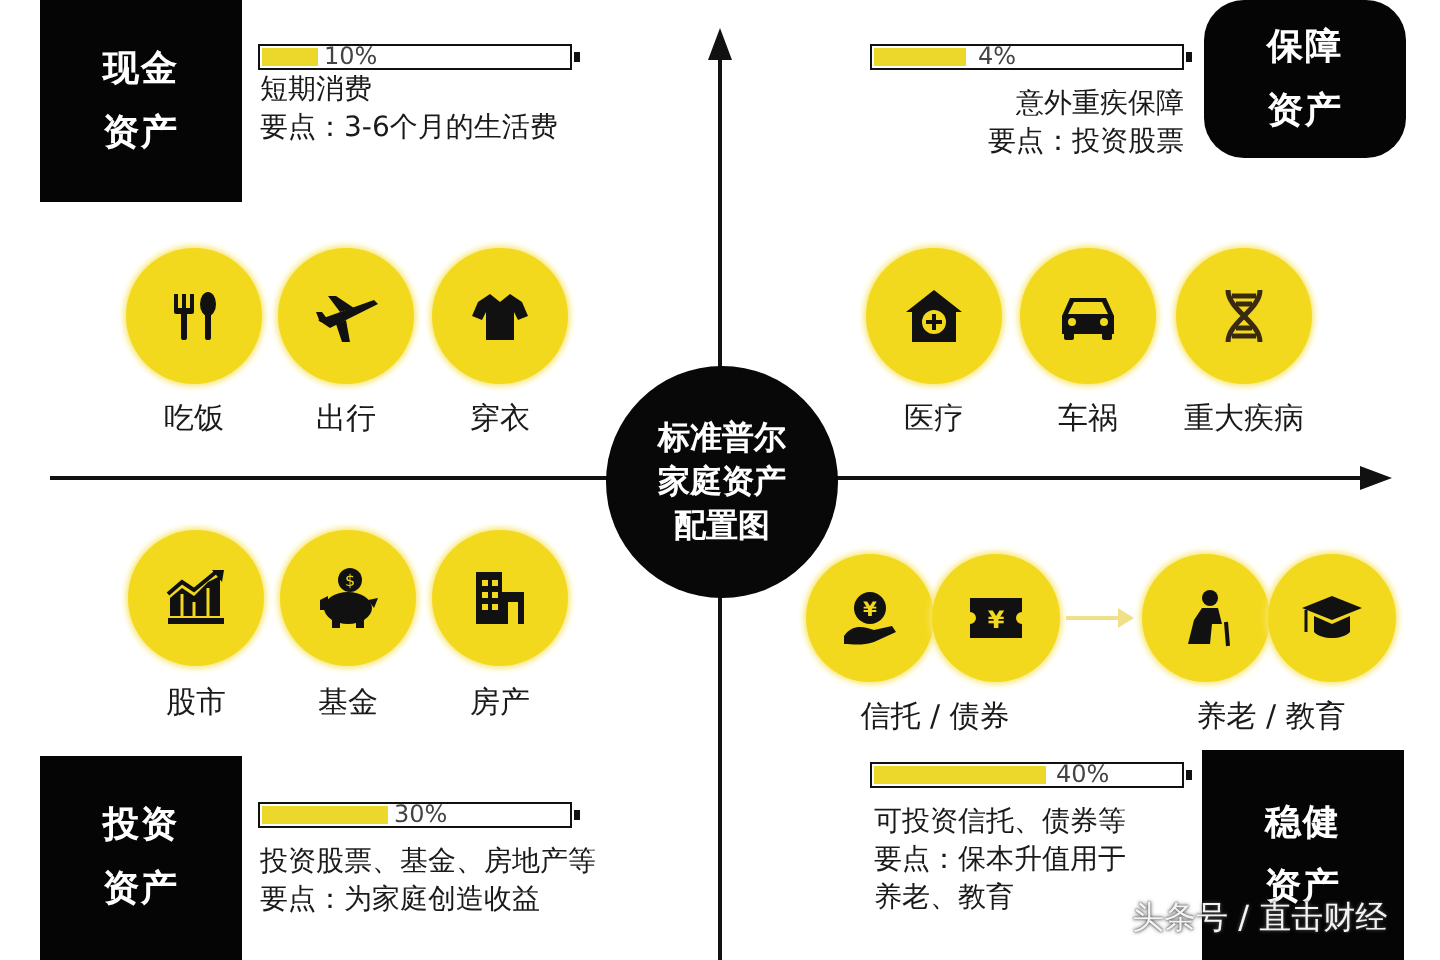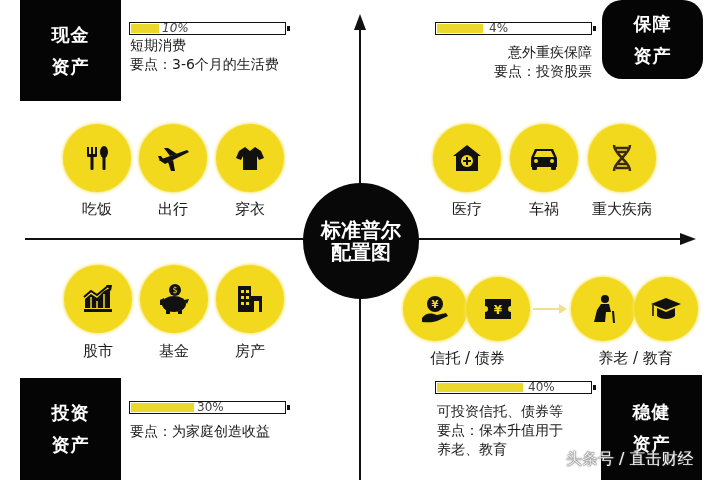--- a/index.html
+++ b/index.html
@@ -21,21 +21,21 @@
   .label{position:absolute;font-size:15px;color:#1a1a1a;white-space:nowrap;text-align:center;}
   
   .hline{position:absolute;left:25px;top:238px;width:660px;height:2px;background:#111;}
   .harrow{position:absolute;left:680px;top:233px;width:0;height:0;border-top:6px solid transparent;
           border-bottom:6px solid transparent;border-left:16px solid #111;}
   .vline{position:absolute;left:359px;top:20px;width:2px;height:460px;background:#111;}
   .varrow{position:absolute;left:354px;top:14px;width:0;height:0;border-left:6px solid transparent;
           border-right:6px solid transparent;border-bottom:16px solid #111;}
   .center{position:absolute;left:303px;top:183px;width:116px;height:116px;border-radius:50%;
           background:#080808;color:#fff;display:flex;flex-direction:column;align-items:center;
-          justify-content:center;font-size:20px;font-weight:bold;line-height:22px;}
+          justify-content:center;font-size:16px;font-weight:bold;line-height:22px;}
   .arrow-small{position:absolute;left:533px;top:308px;width:28px;height:2px;background:#f1e08a;}
   .arrow-small:after{content:"";position:absolute;right:-6px;top:-4px;border-top:5px solid transparent;
           border-bottom:5px solid transparent;border-left:8px solid #f1e08a;}
   .watermark{position:absolute;left:566px;top:449px;font-size:16px;color:#f3f3f3;
           text-shadow:0 0 2px #555,0 0 1px #333;white-space:nowrap;}
   svg{display:block;}
 </style>
 </head>
 <body>
 
@@ -43,21 +43,21 @@
 <div class="varrow"></div>
 <div class="hline"></div>
 <div class="harrow"></div>
 
 <div class="corner" style="left:20px;top:0px;height:101px;">
   <span>现金</span>
   <span>资产</span>
 </div>
 <div class="battery" style="left:129px;top:22px;width:157px;">
   <div class="fill" style="width:28px;"></div>
-  <span class="pct" style="left:32px;font-style:italic;">10%</span>
+  <span class="pct" style="left:32px;">10%</span>
   <div class="nub"></div>
 </div>
 <div class="desc" style="left:130px;top:36px;">
   <div>短期消费</div>
   <div>要点：3-6个月的生活费</div>
 </div>
 
 <div class="circle" style="left:63px;top:124px;">
   <span>
     <svg width="30" height="30" viewBox="0 0 30 30">
@@ -151,20 +151,21 @@
           <line x1="8" y1="21" x2="16" y2="21"></line>
           <line x1="6" y1="25" x2="18" y2="25"></line>
         </g>
       </svg>
   </span>
 </div>
 <div class="label" style="left:576px;top:200px;width:92px;">重大疾病</div>
 
 <div class="center">
   <span>标准普尔</span>
+  <span>家庭资产</span>
   <span>配置图</span>
 </div>
 
 <div class="circle" style="left:64px;top:265px;">
   <span>
     <svg width="32" height="28" viewBox="0 0 32 28">
         <g fill="#111">
       <rect x="2" y="24" width="28" height="3"></rect>
       <path d="M3 23 L3 14 L9 9 L15 13 L22 6 L28 3 L28 23 Z"></path>
         </g>
@@ -221,20 +222,21 @@
 <div class="corner" style="left:20px;top:378px;height:102px;">
   <span>投资</span>
   <span>资产</span>
 </div>
 <div class="battery" style="left:129px;top:401px;width:157px;">
   <div class="fill" style="width:63px;"></div>
   <span class="pct" style="left:67px;">30%</span>
   <div class="nub"></div>
 </div>
 <div class="desc" style="left:130px;top:422px;">
+  <div>投资股票、基金、房地产等</div>
   <div>要点：为家庭创造收益</div>
 </div>
 
 <div class="circle" style="left:403px;top:277px;width:64px;height:64px;">
   <span>
     <svg width="30" height="30" viewBox="0 0 30 30">
         <g fill="#111">
       <circle cx="15" cy="10" r="8"></circle>
           <path d="M2 24 C6 18 12 19 17 21 L26 19 L28 22 L17 27 C11 29 6 28 2 28 Z"></path>
         </g>

